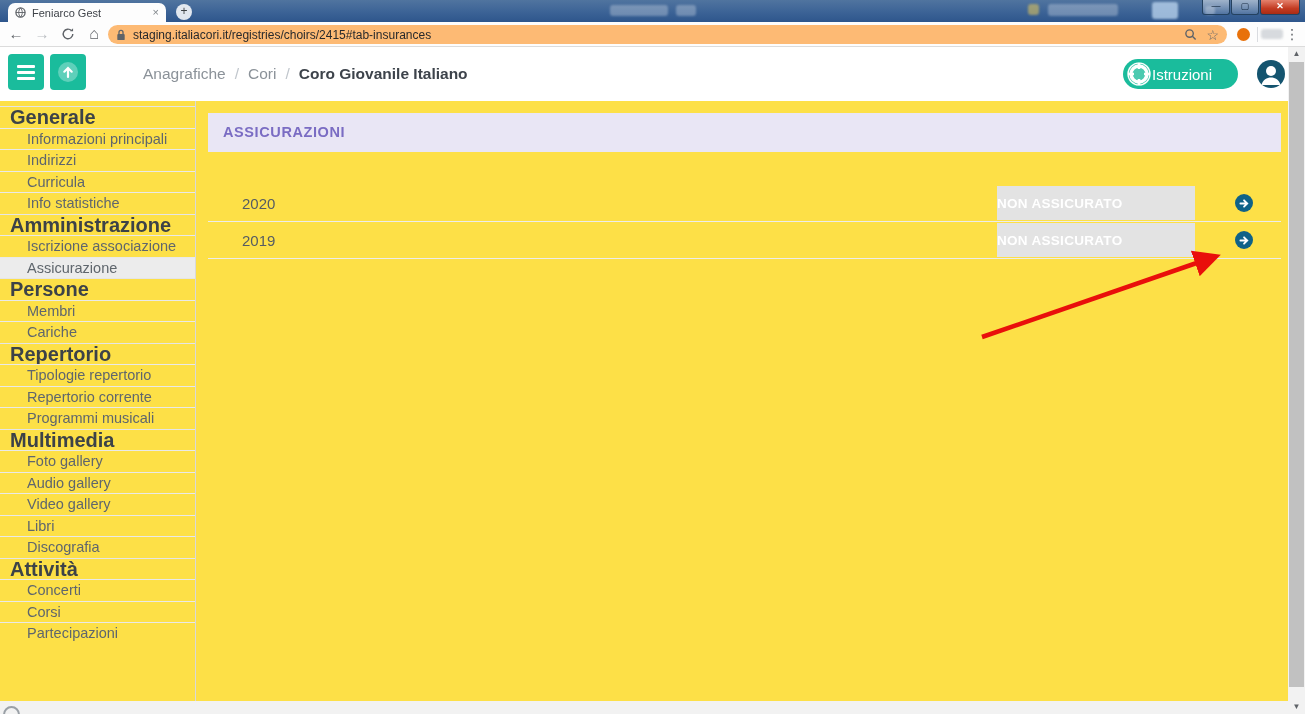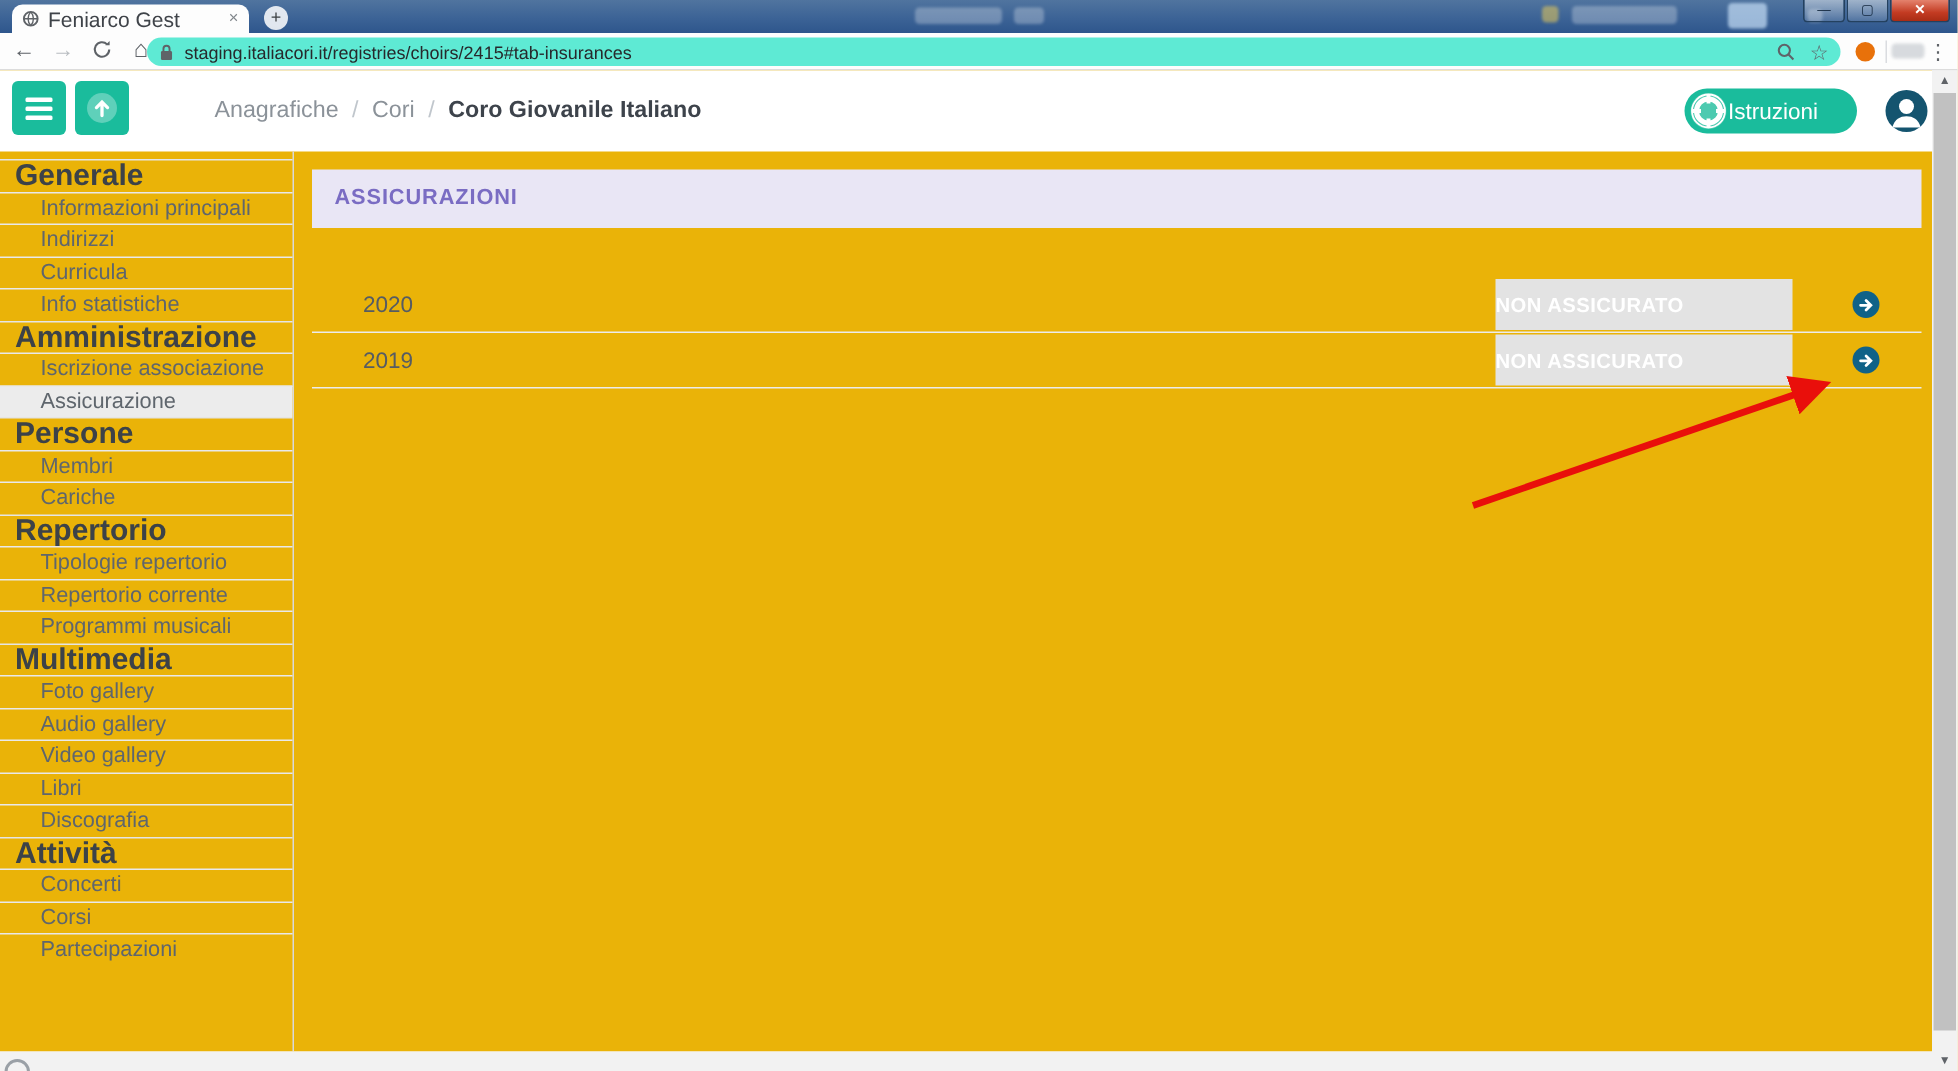--- a/index.html
+++ b/index.html
@@ -3,47 +3,47 @@
 <meta charset="utf-8">
 <style>
   *{box-sizing:border-box;margin:0;padding:0}
   html,body{width:1305px;height:714px;overflow:hidden;font-family:"Liberation Sans",sans-serif;background:#fff}
 
   
   .titlebar{position:absolute;left:0;top:0;width:1305px;height:22px;
     background:linear-gradient(180deg,#50749f 0%,#3c6396 55%,#2e568c 100%)}
   .tab{position:absolute;left:8px;top:3px;width:158px;height:19px;background:#fdfdfd;
     border-radius:7px 7px 0 0;display:flex;align-items:center;padding:0 7px}
-  .tab-title{font-size:14px;color:#3f4349;margin-left:6px;flex:1;white-space:nowrap;overflow:hidden}
+  .tab-title{font-size:11px;color:#3f4349;margin-left:6px;flex:1;white-space:nowrap;overflow:hidden}
   .tab-close{color:#80868b;font-size:11px;line-height:11px;cursor:pointer}
   .newtab{position:absolute;left:176px;top:4px;width:16px;height:16px;border-radius:50%;
     background:rgba(255,255,255,.85);color:#3c4043;font-size:12px;line-height:15px;text-align:center}
   .blurblob{position:absolute;border-radius:3px;background:rgba(255,255,255,.28);filter:blur(1px)}
   .winbtns{position:absolute;right:5px;top:0;display:flex}
   .winbtn{width:28px;height:15px;border:1px solid #24415f;border-top:none;border-radius:0 0 3px 3px;
     background:linear-gradient(180deg,rgba(255,255,255,.45),rgba(255,255,255,.12));
     color:#12263c;font-size:9px;text-align:center;line-height:13px;margin-left:1px}
   .winbtn.close{width:40px;background:linear-gradient(180deg,#e4826d,#c33b22 60%,#a92c15);color:#fff;font-weight:bold}
 
   
   .toolbar{position:absolute;left:0;top:22px;width:1305px;height:25px;background:#fdfdfd;border-bottom:1px solid #dcdcdc}
   .navic{position:absolute;top:2px;font-size:15px;color:#5f6368;width:20px;text-align:center;line-height:20px}
   .navic.disabled{color:#b9bdc1}
-  .omnibox{position:absolute;left:98px;top:3px;right:78px;height:19px;border-radius:10px;background:#5eead4;
+  .omnibox{position:absolute;left:108px;top:3px;right:78px;height:19px;border-radius:10px;background:#fdba74;
     display:flex;align-items:center;padding:0 8px}
   .url{font-size:12px;color:#27292c;margin-left:7px;flex:1;white-space:nowrap;overflow:hidden}
   .obicon{margin-left:10px;display:flex;align-items:center}
   .star{color:#5f6368;font-size:14px;margin-left:9px}
   .extdot{position:absolute;right:55px;top:6px;width:13px;height:13px;border-radius:50%;background:#e8710a}
   .tb-sep{position:absolute;right:47px;top:5px;width:1px;height:15px;background:#dadce0}
   .tb-blur{position:absolute;right:22px;top:7px;width:22px;height:10px;border-radius:3px;background:#d7dade;filter:blur(1px)}
   .kebab{position:absolute;right:6px;top:3px;color:#5f6368;font-size:14px;line-height:19px}
 
   
-  .page{position:absolute;left:0;top:47px;width:1288px;bottom:13px;background:#eab308}
+  .page{position:absolute;left:0;top:47px;width:1288px;bottom:13px;background:#fde047}
 
   .app-header{position:relative;height:54px;background:#fff}
   .sqbtn{position:absolute;top:7px;width:36px;height:36px;border-radius:4px;background:#1abc9c;
     display:flex;align-items:center;justify-content:center;cursor:pointer}
   .sqbtn.menu{left:8px}.sqbtn.up{left:50px}
   .hamb,.hamb::before,.hamb::after{width:18px;height:3px;background:#fff;border-radius:1px;display:block}
   .hamb{position:relative}
   .hamb::before,.hamb::after{content:"";position:absolute;left:0}
   .hamb::before{top:-6px}.hamb::after{top:6px}
 

